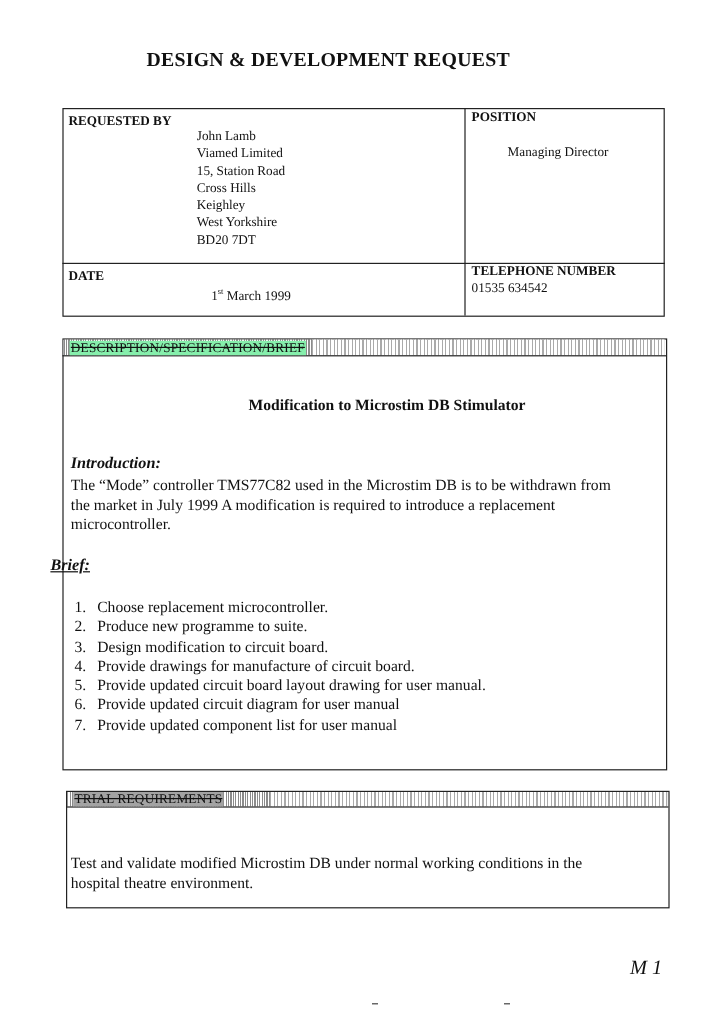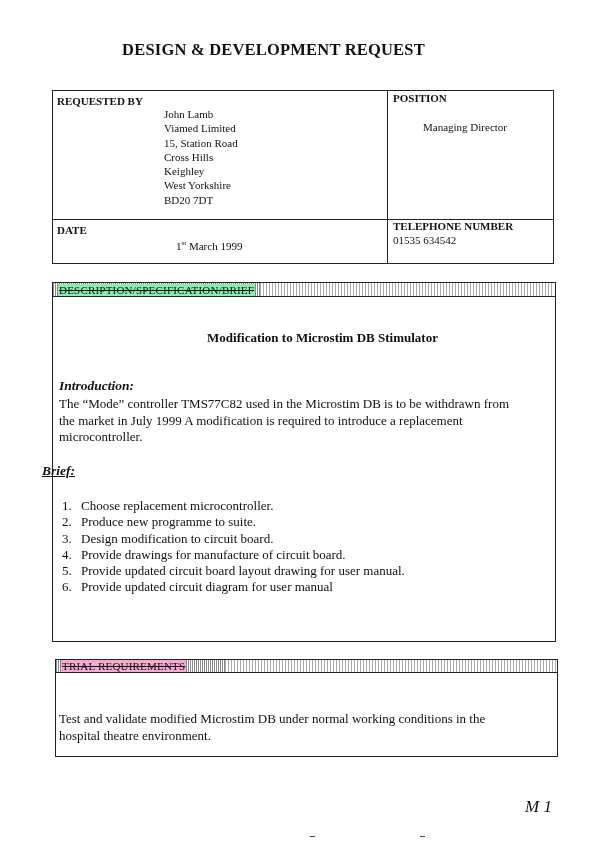--- a/index.html
+++ b/index.html
@@ -80,27 +80,28 @@
 
 <div class="abs" style="left:42px; top:463px; font-weight:bold; font-style:italic; font-size:13.5px; text-decoration:underline;text-align:right;">Brief:</div>
 
 <ul class="abs list" style="left:61px; top:497px;">
   <li><span class="num">1.</span><span>Choose replacement microcontroller.</span></li>
   <li><span class="num">2.</span><span>Produce new programme to suite.</span></li>
   <li><span class="num">3.</span><span>Design modification to circuit board.</span></li>
   <li><span class="num">4.</span><span>Provide drawings for manufacture of circuit board.</span></li>
   <li><span class="num">5.</span><span>Provide updated circuit board layout drawing for user manual.</span></li>
   <li><span class="num">6.</span><span>Provide updated circuit diagram for user manual</span></li>
+  <li><span class="num">7.</span><span>Provide updated component list for user manual</span></li>
 </ul>
 
 <div class="abs box" style="left:55px; top:659px; width:501px; height:96px;"></div>
 <div class="abs hatch" style="left:56px; top:660px; width:500px; height:12px;"></div>
 <div class="abs hatchlight" style="left:225px; top:660px; width:331px; height:12px;"></div>
 <div class="hline" style="left:55px; top:672px; width:502px;"></div>
-<div class="abs sechead" style="left:61px; top:660px; background:#f9a8d4; padding:0 1px;">TRIAL REQUIREMENTS</div>
+<div class="abs sechead" style="left:61px; top:660px; background:#a3a3a3; padding:0 1px;">TRIAL REQUIREMENTS</div>
 
 <div class="abs body13" style="left:59px; top:686px;">
   <div style="white-space:nowrap;margin-top:25px;">Test and validate modified Microstim DB under normal working conditions in the</div>
   <div style="white-space:nowrap;">hospital theatre environment.</div>
 </div>
 
 <div class="abs" style="left:505px; top:797px; font-style:italic; font-size:17px;margin-left:20px;">M 1</div>
 
 <div class="abs" style="left:310px; top:836px; width:5px; height:1px; background:#444;"></div>
 <div class="abs" style="left:420px; top:836px; width:5px; height:1px; background:#444;"></div>

